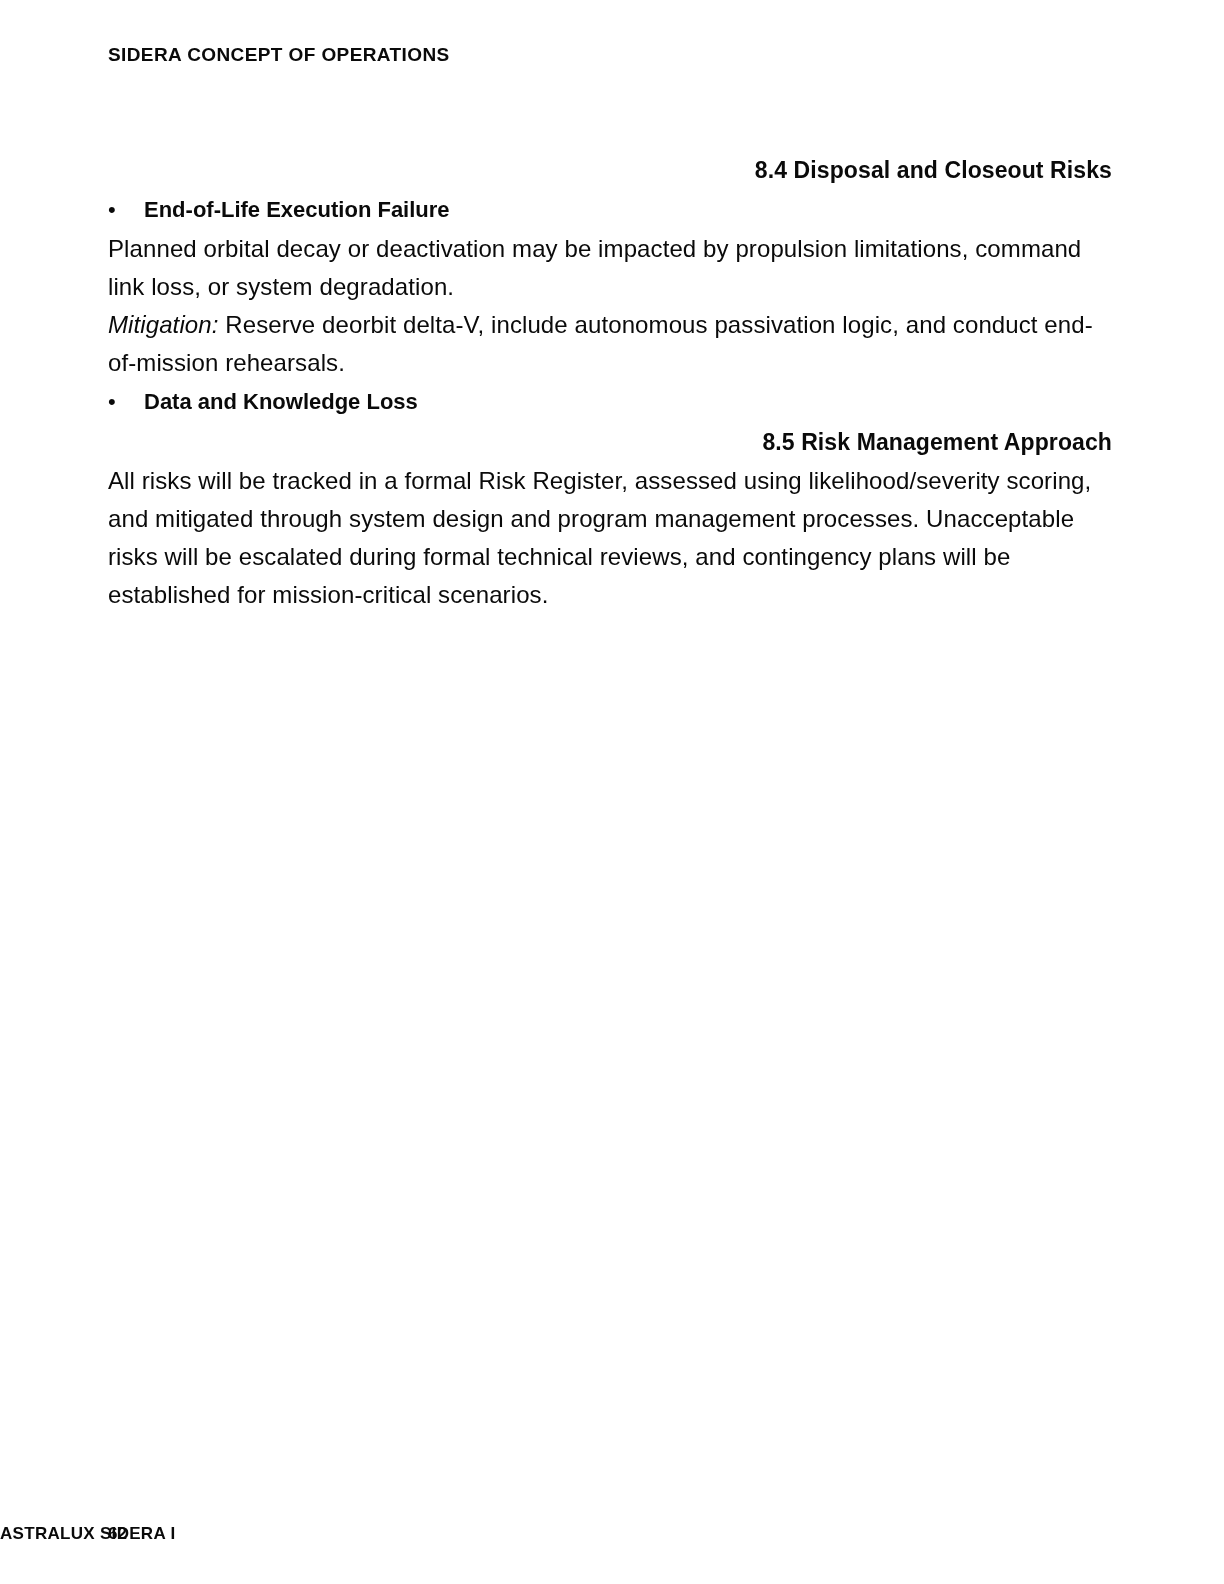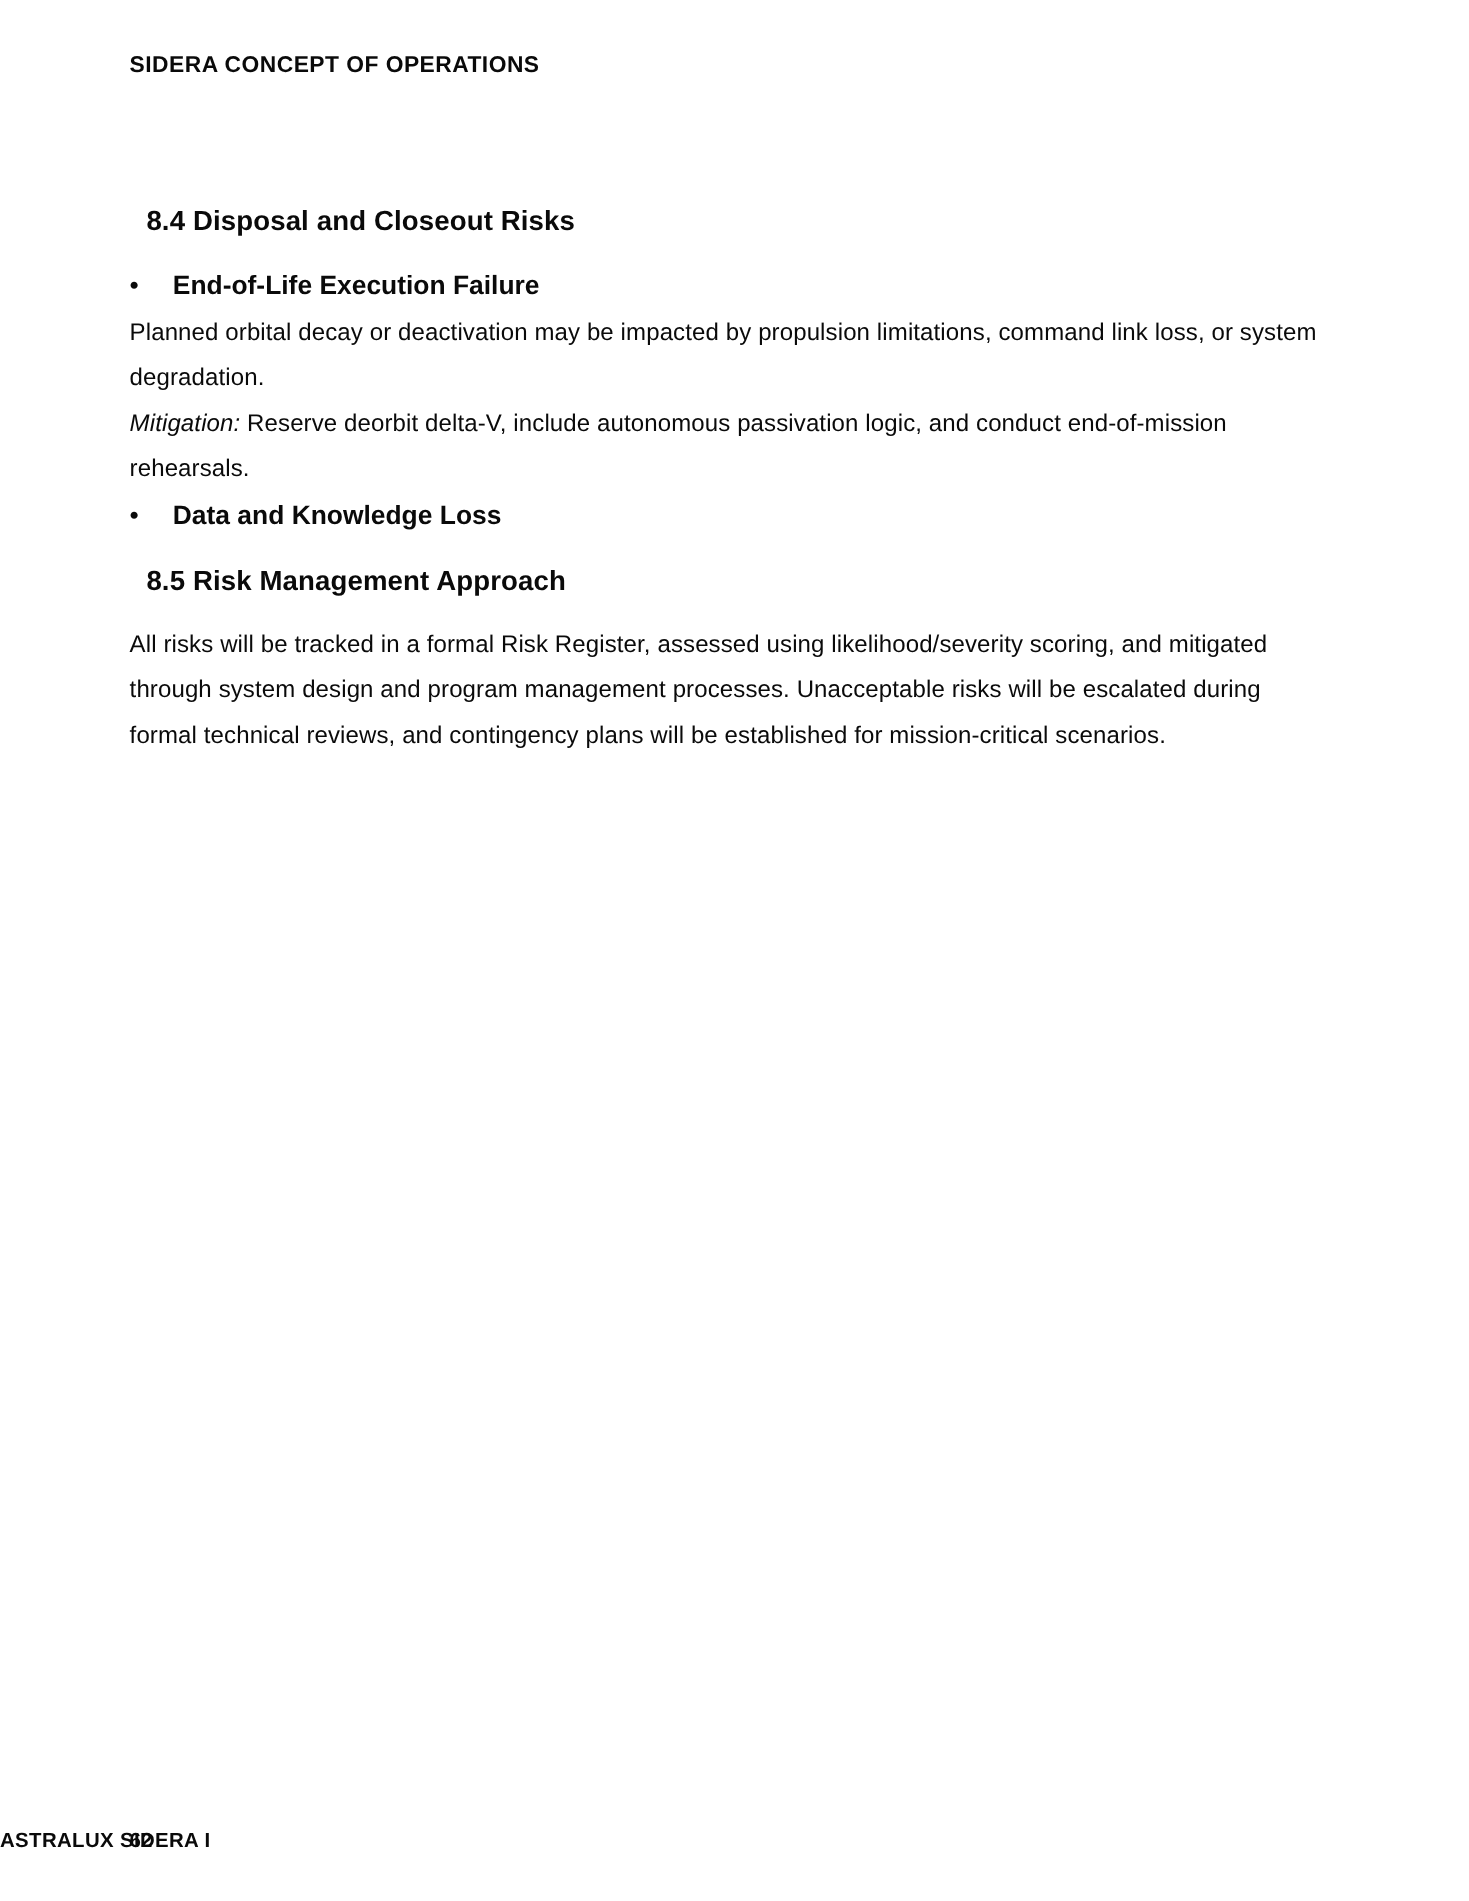--- a/index.html
+++ b/index.html
@@ -25,37 +25,38 @@
   .content {
     position: absolute;
     top: 150px;
     left: 108px;
     right: 112px;
   }
   .section-heading {
     font-size: 23px;
     font-weight: 700;
     line-height: 40px;
-    margin: 14px;
+    margin: 0;
     letter-spacing: 0.1px;
+    text-align: right;
   }
   .bullet-item {
     display: flex;
     font-size: 22px;
     font-weight: 700;
     line-height: 40px;
     margin: 0;
   }
   .bullet-item .marker {
     flex: none;
     width: 36px;
     font-weight: 400;
   }
   .paragraph {
-    font-size: 20px;
+    font-size: 24px;
     font-weight: 400;
     line-height: 38px;
     margin: 0;
     letter-spacing: 0.1px;
   }
   .lead {
     font-style: italic;
   }
   .footer {
     position: absolute;

